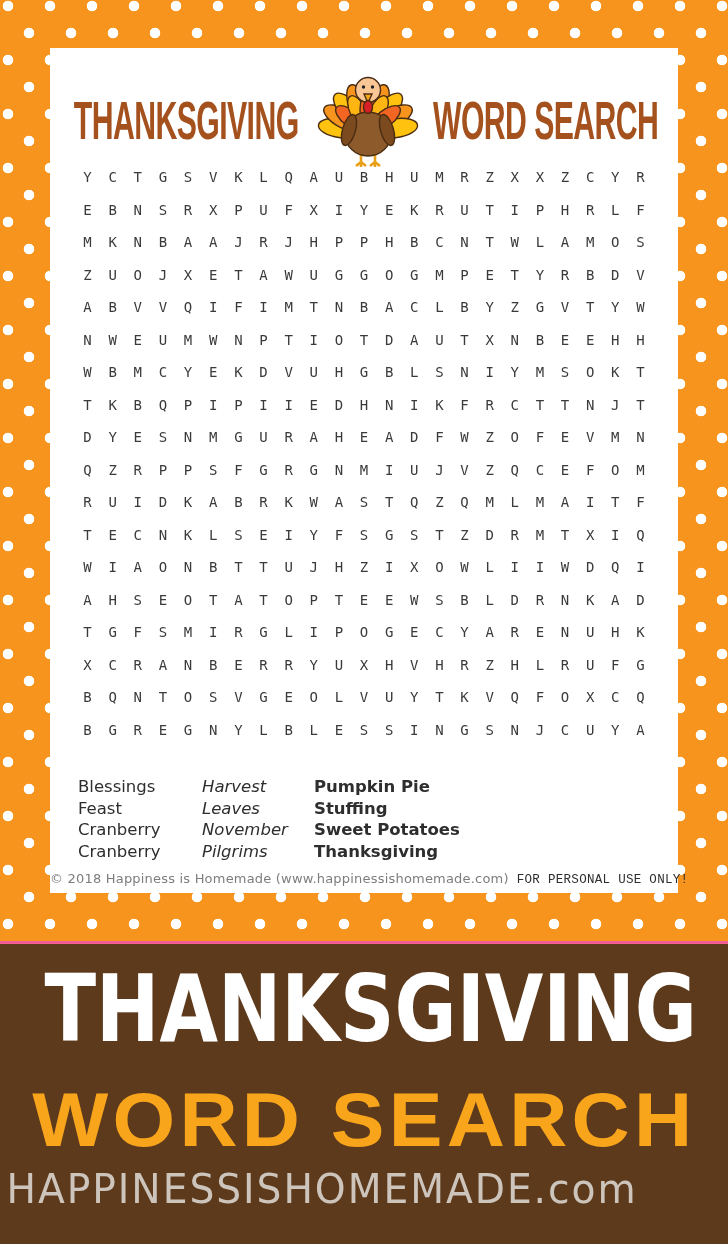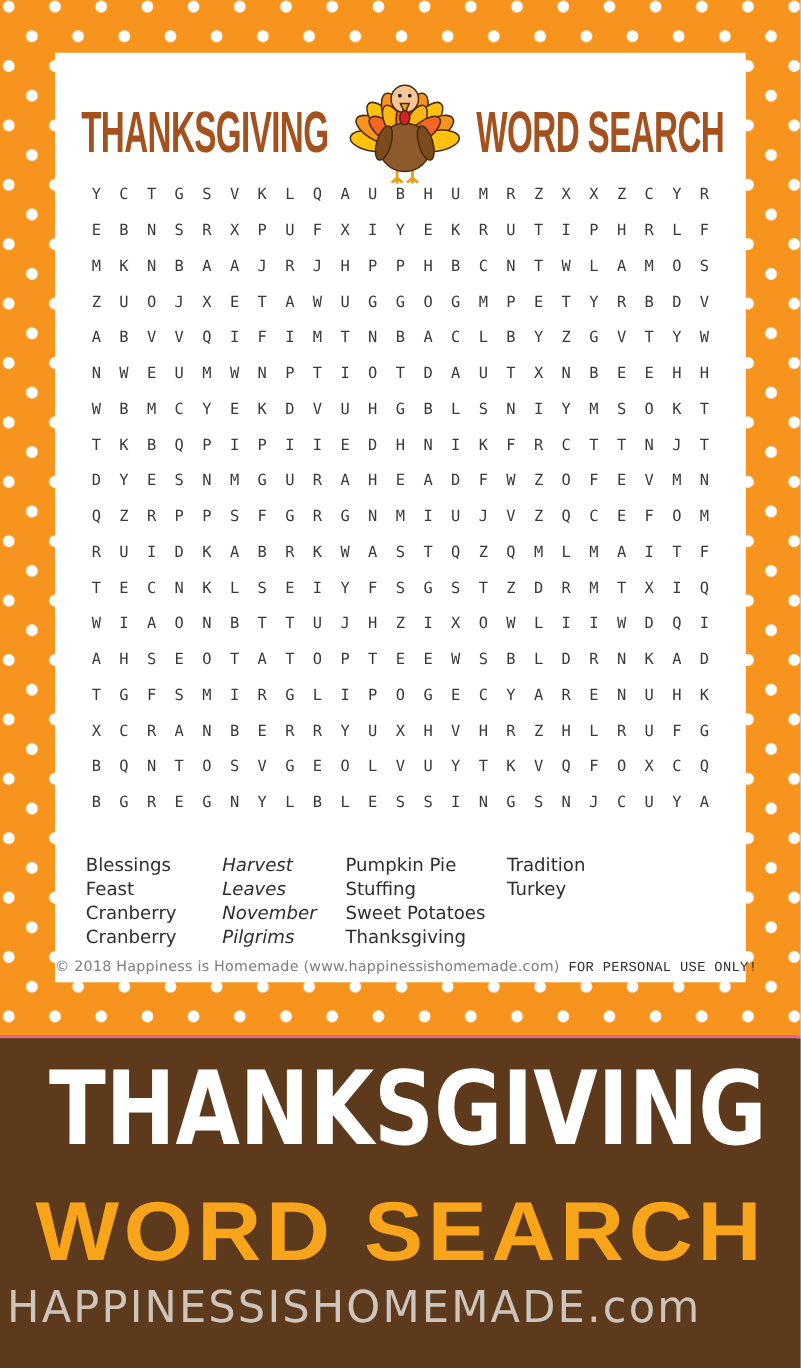--- a/index.html
+++ b/index.html
@@ -1,17 +1,17 @@
 <!DOCTYPE html>
 <html><head>
 <meta charset="utf-8">
 <style>
   html,body{margin:0;padding:0;}
   body{width:728px;height:1244px;overflow:hidden;font-family:"DejaVu Sans",sans-serif;}
-  .poster{position:relative;width:724px;height:1244px;background:#4d7c0f;}
+  .poster{position:relative;width:724px;height:1244px;background:#fde047;}
 
   
   .dots-bg{
     position:absolute;top:0;left:0;width:728px;height:941px;
     background-color:#F7941E;
     background-image:
       radial-gradient(circle,#ffffff 0 5px,rgba(255,255,255,0) 5.6px),
       radial-gradient(circle,#ffffff 0 5px,rgba(255,255,255,0) 5.6px);
     background-size:42px 54px,42px 54px;
     background-position:8px 6px,29px 33px;
@@ -35,21 +35,21 @@
   .ws-row{display:grid;grid-template-columns:repeat(23,1fr);height:32.5px;align-items:center;}
   .ws-cell{text-align:center;font-family:"DejaVu Sans Mono",monospace;
     font-size:14px;color:#3a3a3a;}
 
   
   .word-list{position:absolute;left:28px;top:728px;width:576px;display:flex;}
   .word-col{display:flex;flex-direction:column;}
   .word-col-0{width:124px;}
   .word-col-1{width:104px;}
   .word-col-2{width:112px;font-style:italic;}
-  .word-col-3{width:147px;}
+  .word-col-3{width:147px;font-weight:bold;}
   .word-col-4{flex:1;}
   .word{font-size:16.5px;line-height:21.5px;color:#2e2e2e;}
 
   
   .copyright{position:absolute;left:0;top:820px;width:628px;text-align:center;white-space:nowrap;}
   .copy-main{font-size:13px;color:#7d7d7d;letter-spacing:0.2px;}
   .copy-usage{font-size:12.5px;color:#2e2e2e;margin-left:8px;letter-spacing:0.3px;font-family:Liberation Mono, monospace;}
 
   
   .pink-divider{position:absolute;top:941px;left:0;width:728px;height:3px;background:#F25E94;}
@@ -591,24 +591,20 @@
             <div class="word">Leaves</div>
             <div class="word">November</div>
             <div class="word">Pilgrims</div>
           </div>
           <div class="word-col word-col-3">
             <div class="word">Pumpkin Pie</div>
             <div class="word">Stuffing</div>
             <div class="word">Sweet Potatoes</div>
             <div class="word">Thanksgiving</div>
           </div>
-          <div class="word-col word-col-4">
-            <div class="word">Tradition</div>
-            <div class="word">Turkey</div>
-          </div>
         </div>
 
       <div class="copyright">
         <span class="copy-main">© 2018 Happiness is Homemade (www.happinessishomemade.com)</span><span class="copy-usage">FOR PERSONAL USE ONLY!</span>
       </div>
 
     </div>
   </div>
 
   <div class="pink-divider"></div>

